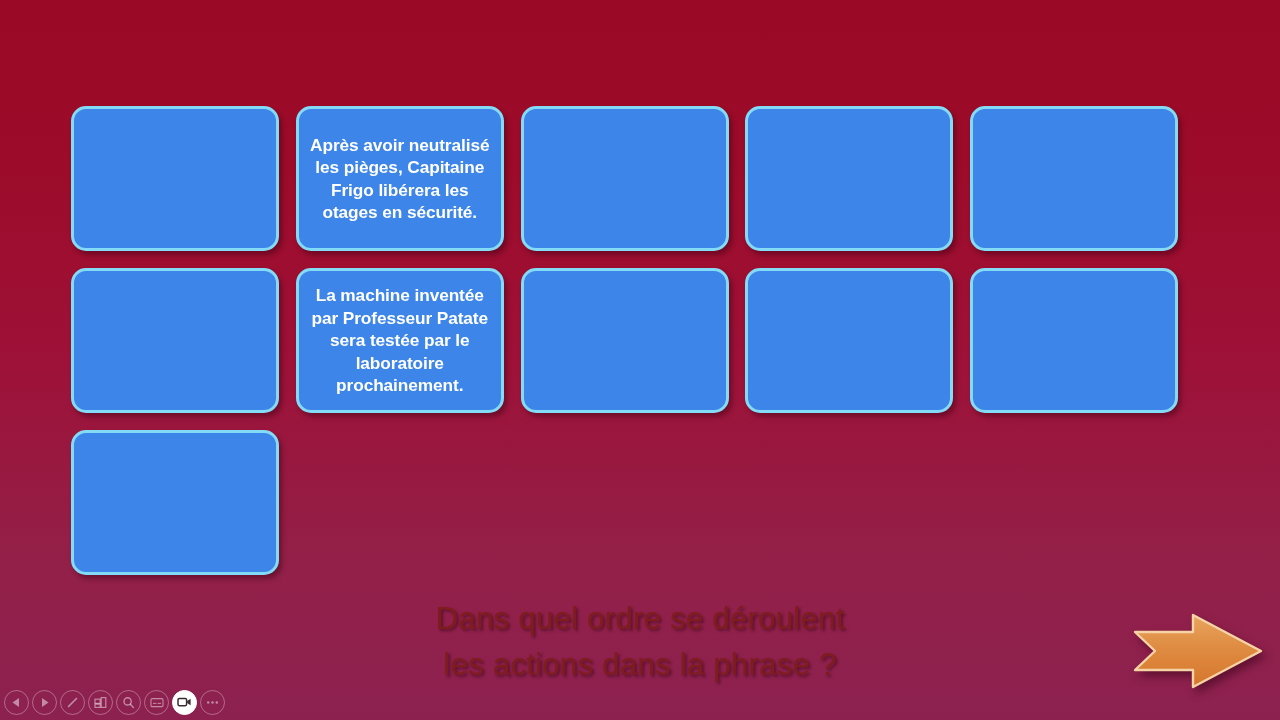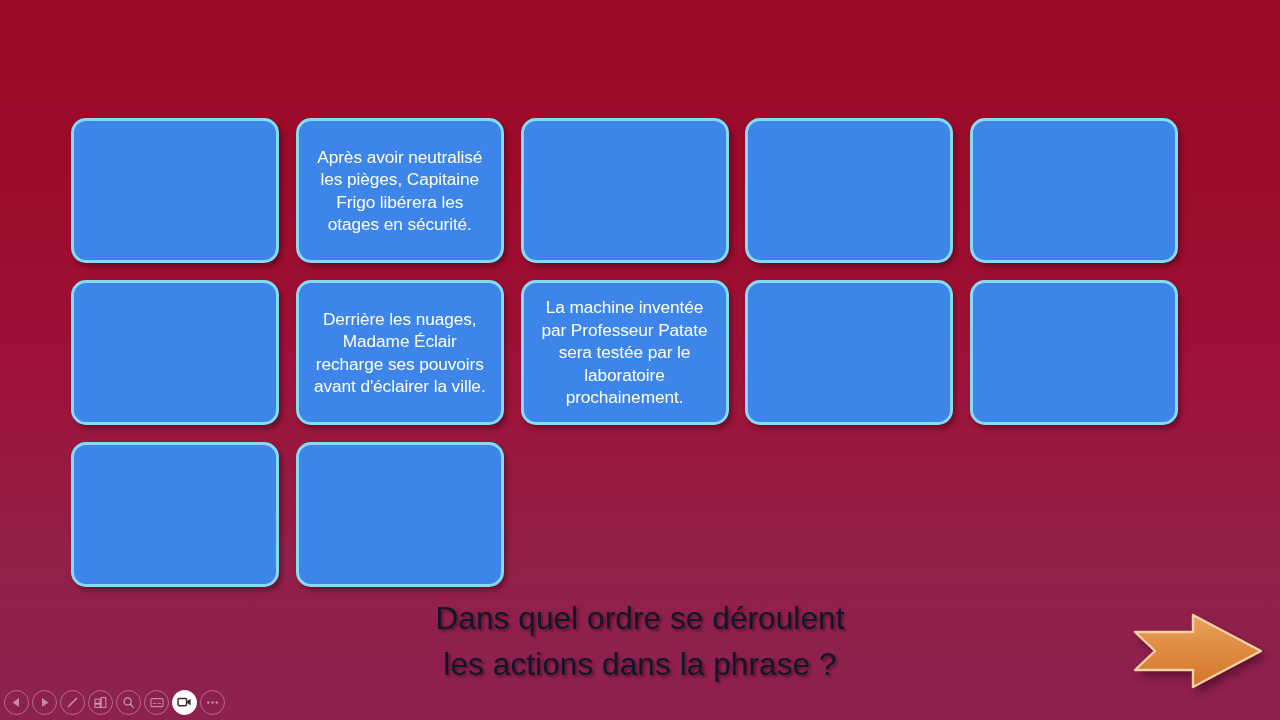--- a/index.html
+++ b/index.html
@@ -25,27 +25,28 @@
   
   .slide {
     position: absolute;
     inset: 0;
   }
 
   
   .card-grid {
     position: absolute;
     left: 71px;
-    top: 118px;
+    top: 106px;
     width: 1107px;
     display: grid;
     grid-template-columns: repeat(5, 208px);
     grid-template-rows: repeat(3, 145px);
     column-gap: 16.75px;
     row-gap: 17px;
+    font-weight: bold;
   }
 
   .card {
     background: #3d85e8;
     border: 3px solid #84dbf5;
     border-radius: 15px;
     box-shadow: 3px 4px 5px rgba(60, 0, 20, 0.45);
     display: flex;
     align-items: center;
     justify-content: center;
@@ -62,21 +63,21 @@
     white-space: pre-line;
   }
 
   
   .question {
     position: absolute;
     left: 0;
     right: 0;
     top: 596px;
     text-align: center;
-    color: #0f172a;
+    color: #7f1d1d;
     font-size: 31.5px;
     line-height: 1.46;
     letter-spacing: 0.1px;
     text-shadow: 2px 2px 3px rgba(50, 0, 20, 0.55);
     white-space: pre-line;
   }
 
   
   .next-arrow {
     position: absolute;
@@ -136,23 +137,20 @@
     </div>
     <div class="card is-empty">
       
     </div>
 
     <div class="card is-empty">
       
     </div>
     <div class="card is-empty">
       
-    </div>
-    <div class="card">
-      <div class="card-text">Derrière les nuages, Madame Éclair recharge ses pouvoirs avant d'éclairer la ville.</div>
     </div>
     <div class="card">
       <div class="card-text">La machine inventée par Professeur Patate sera testée par le laboratoire prochainement.</div>
     </div>
 
     <div class="card is-empty">
       
     </div>
     <div class="card is-empty">
       

